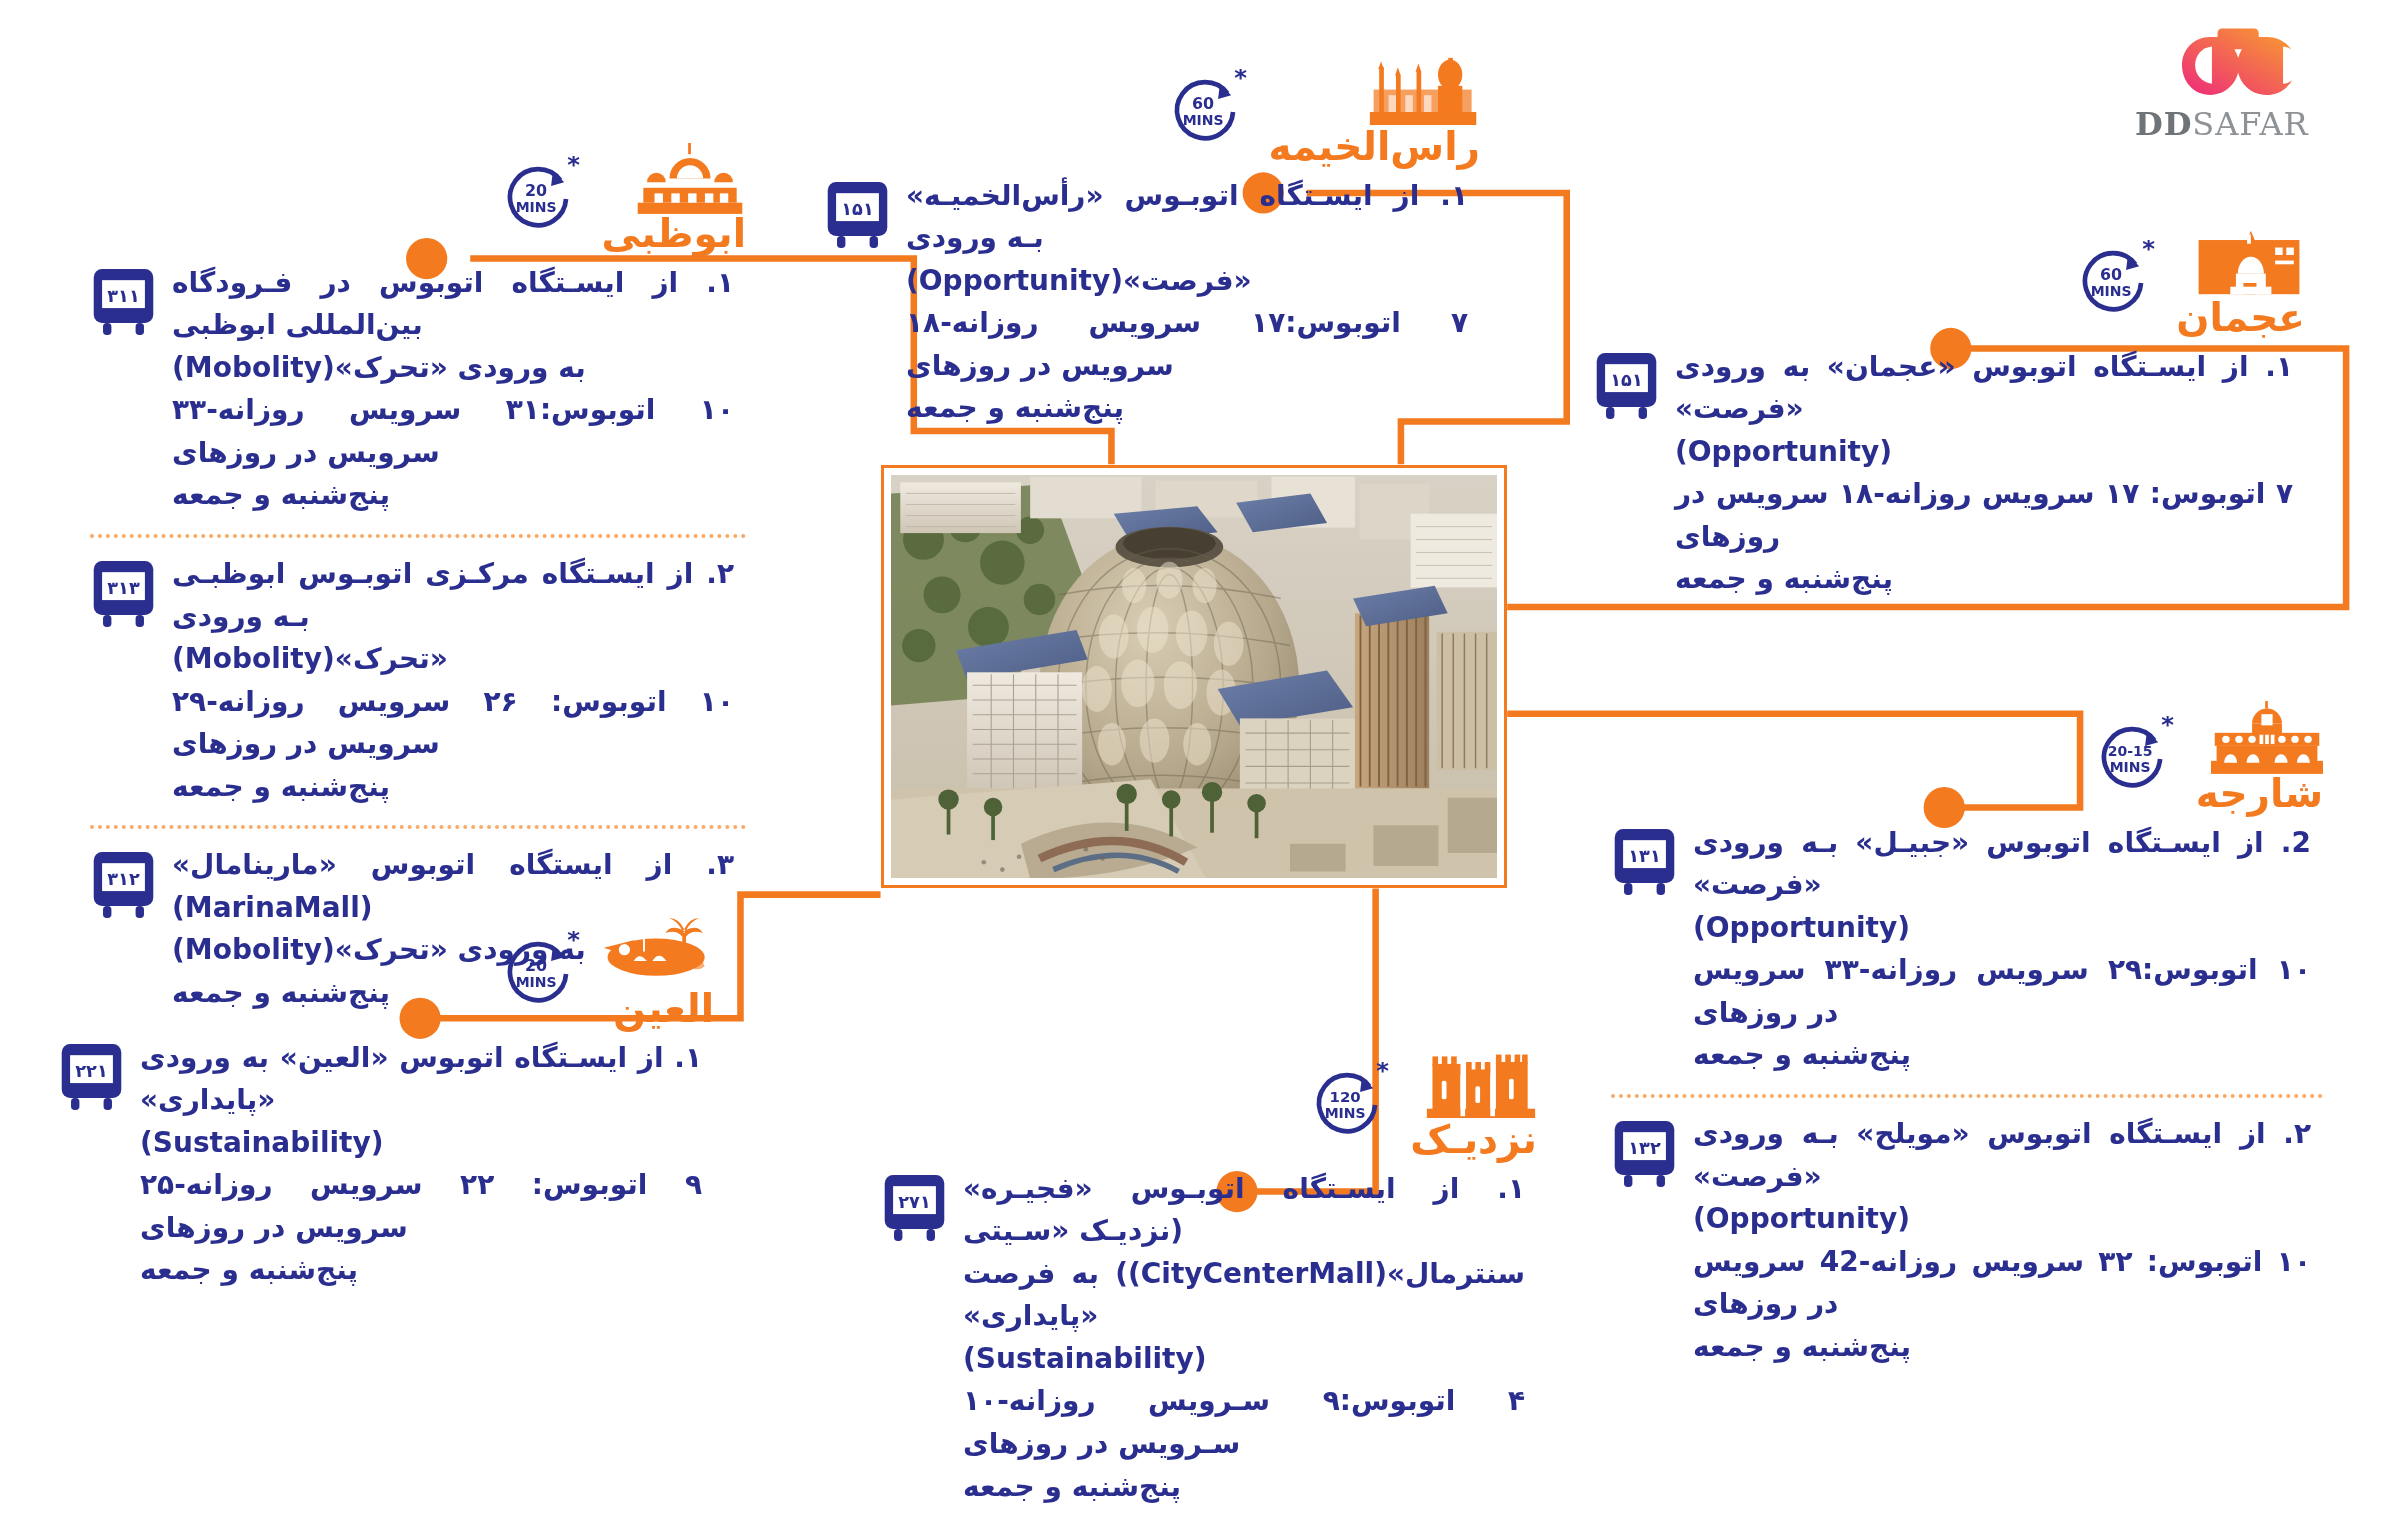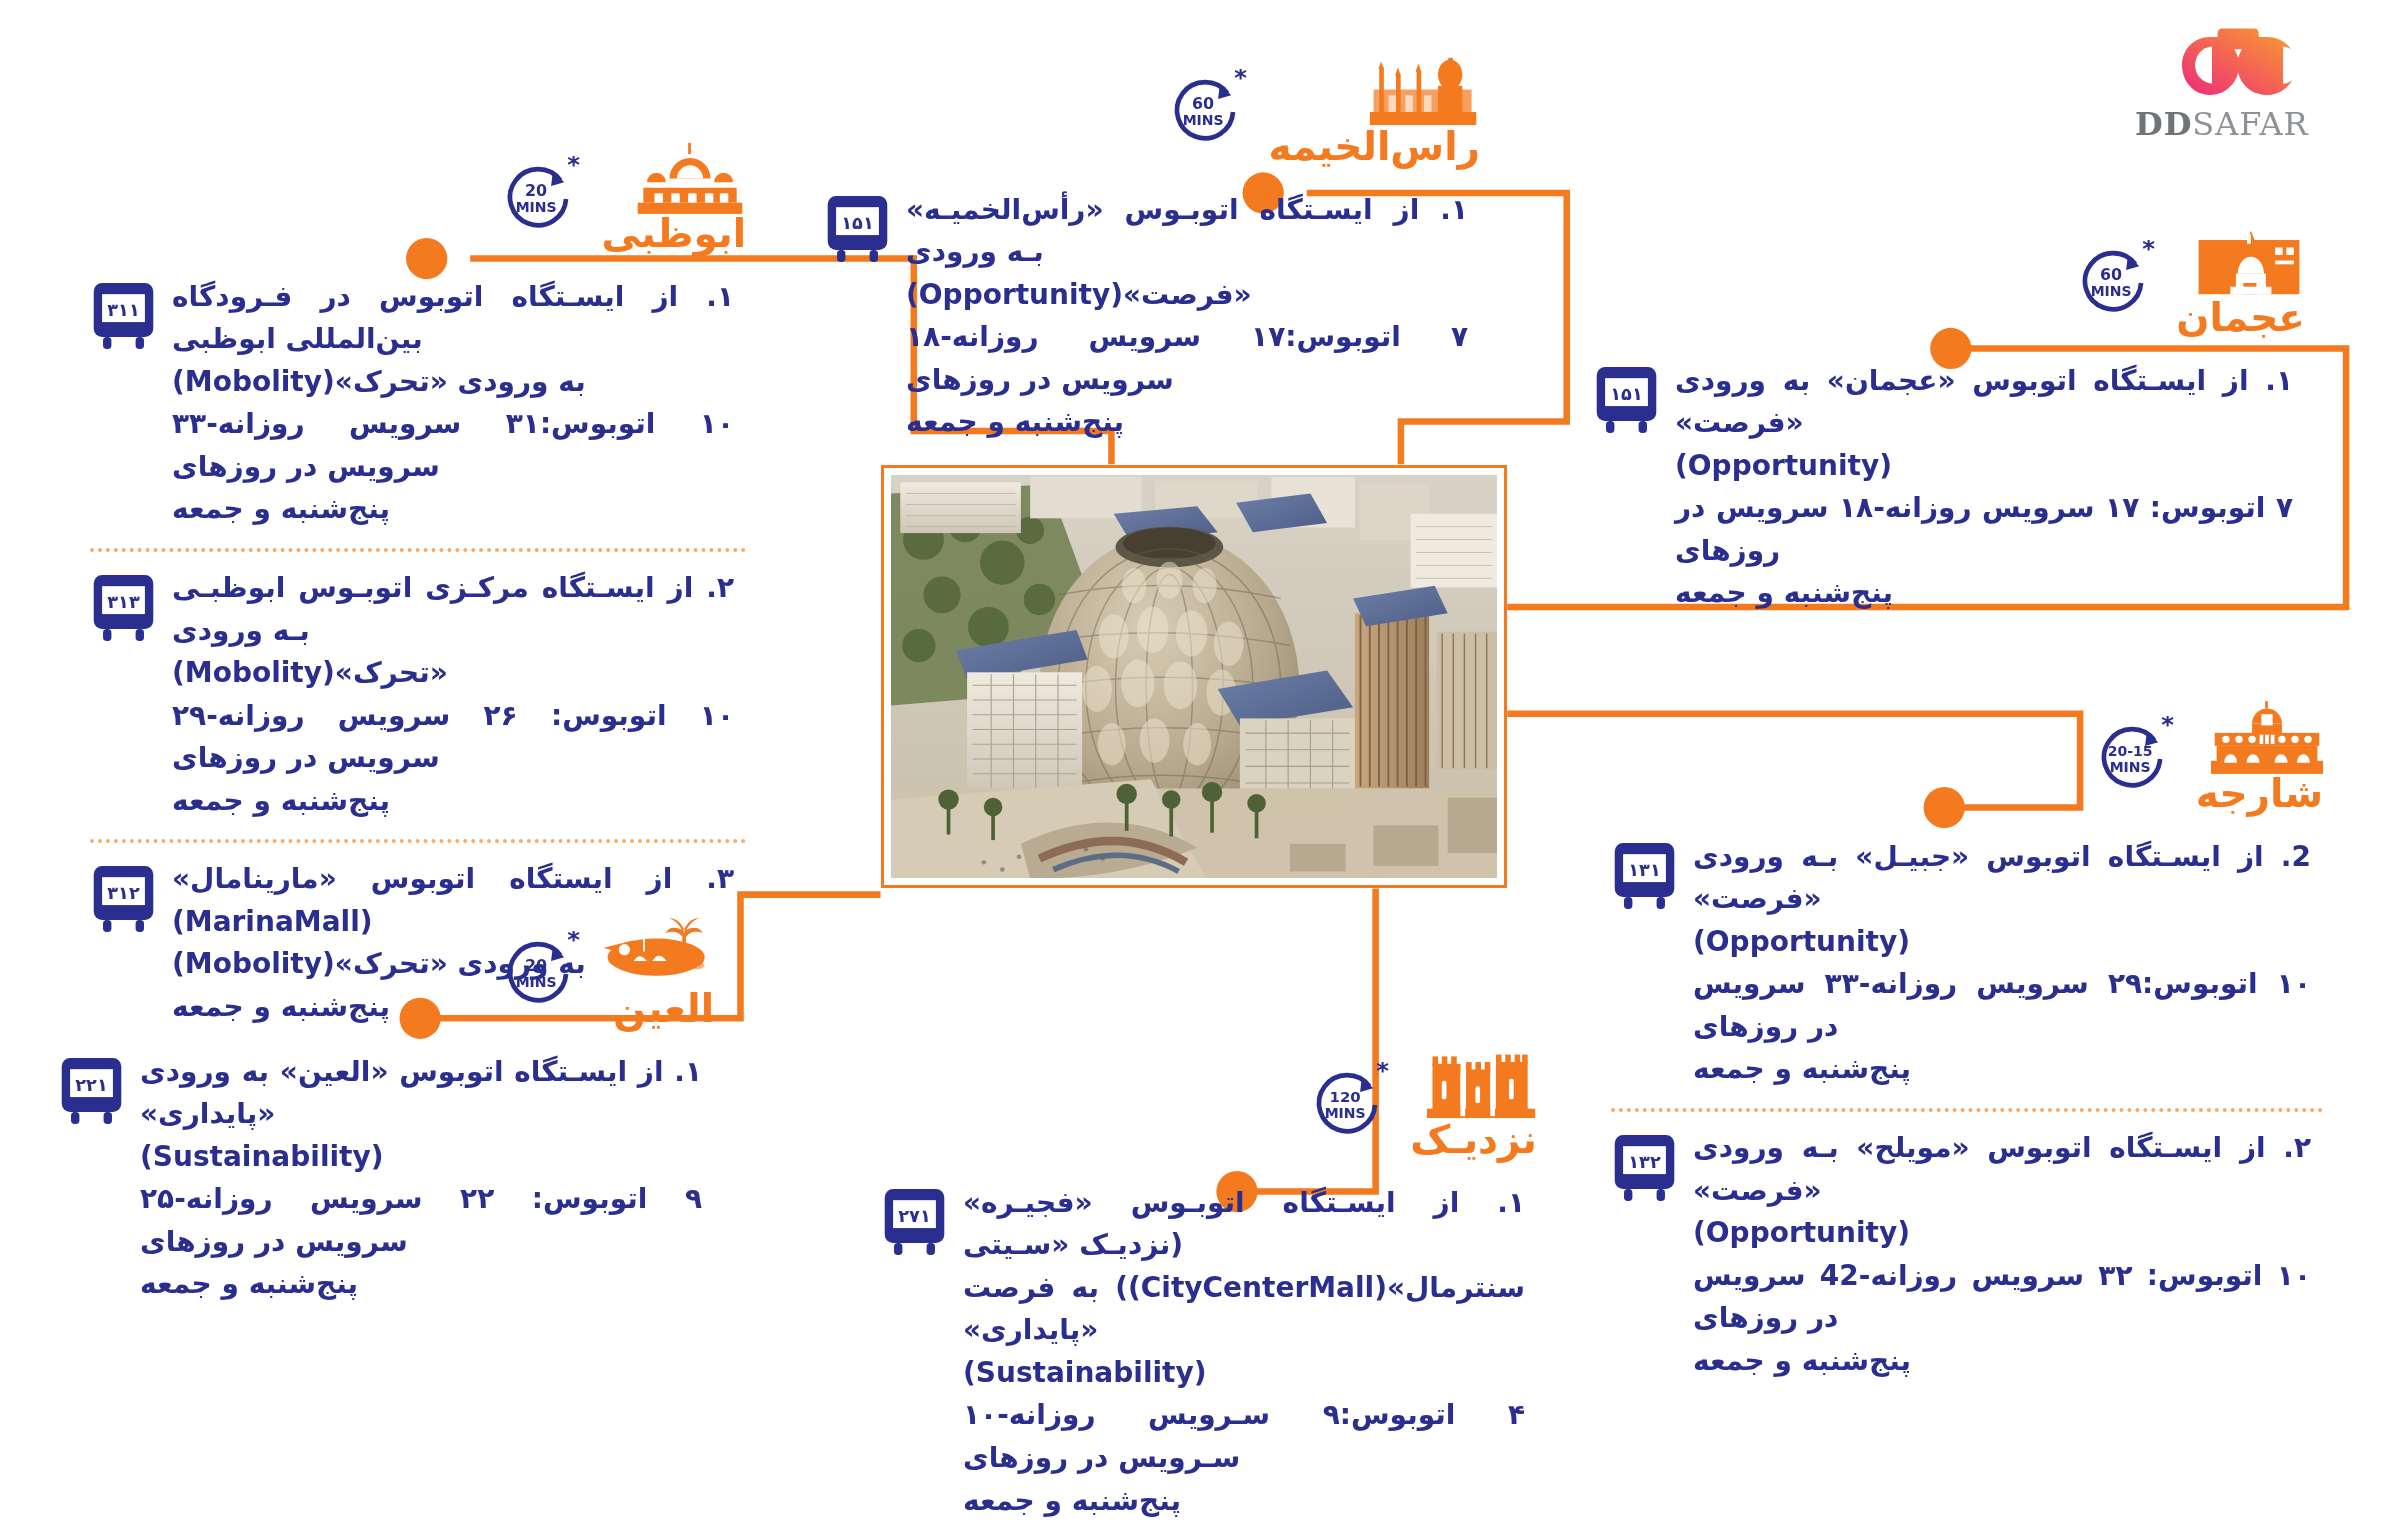--- a/index.html
+++ b/index.html
@@ -35,21 +35,21 @@
   
   .region { position:absolute; }
   .city-icon { width:112px; height:73px; flex:0 0 auto; }
   .city-name {
     color:#F47A20; font-weight:700; font-size:39px; line-height:1;
     white-space:nowrap; padding-bottom:3.7px;
   }
   .timebadge { position:relative; width:86px; height:86px; flex:0 0 auto; }
   .timebadge svg { width:86px; height:86px; display:block; }
 
-  .entries { margin-top:19px; }
+  .entries { margin-top:5px; }
   .entry { display:flex; align-items:flex-start; gap:15px; flex-direction:row-reverse; }
   .bus {
     flex:0 0 auto; width:67px; height:71px; margin-top:5.6px;
   }
   .bus svg { width:67px; height:71px; display:block; }
   .entry-text {
     color:#2A2E8F; font-weight:700; font-size:28px; line-height:1.52;
     text-align:justify; text-align-last:left; direction:rtl;
   }
   .entry-text .ltr { direction:ltr; unicode-bidi:embed; }

